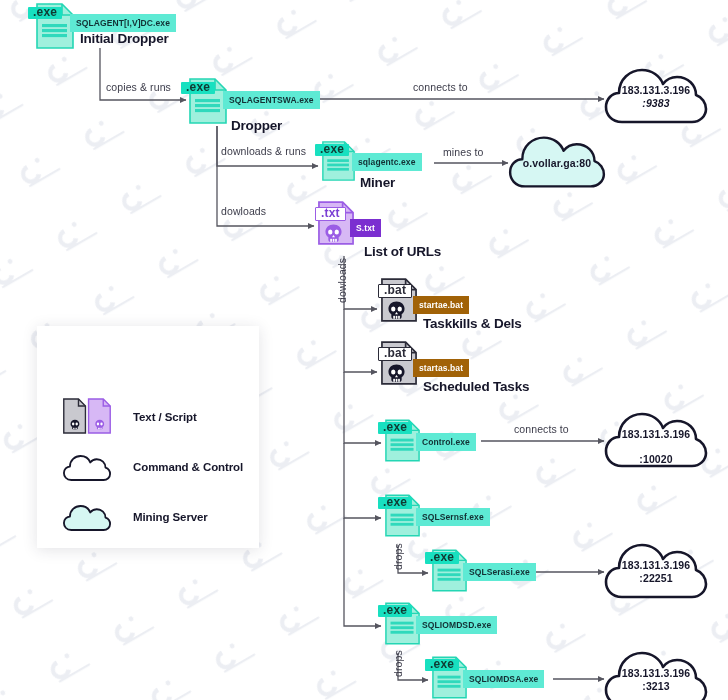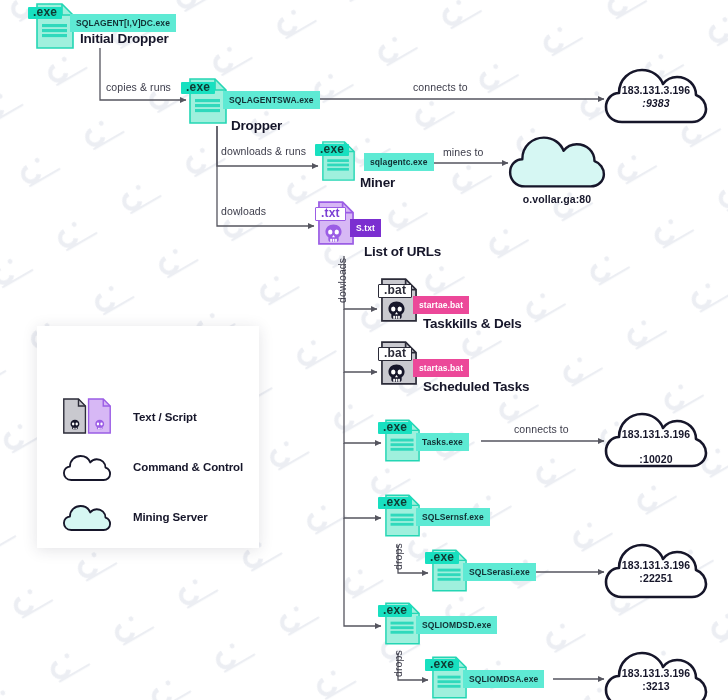--- a/index.html
+++ b/index.html
@@ -37,21 +37,21 @@
   .pill.txt{background:#ffffff;color:#7b3fd4;border:1.5px solid #9b5de5;}
   .pill.bat{background:#ffffff;color:#2b2b38;border:1.5px solid #2b2b38;}
 
   .namebox{
     position:absolute;white-space:nowrap;
     font-size:8.5px;font-weight:bold;line-height:14px;
     padding:2px 6px;letter-spacing:.1px;
   }
   .namebox.teal{background:#5eead4;color:#123034;}
   .namebox.purple{background:#7b2fd0;color:#ffffff;}
-  .namebox.dark{background:#ec4899;color:#ffffff;}
+  .namebox.dark{background:#a16207;color:#ffffff;}
 
   .caption{
     position:absolute;white-space:nowrap;
     font-size:13.5px;font-weight:bold;color:#16162a;letter-spacing:-.2px;
   }
 
   .edgelabel{
     position:absolute;white-space:nowrap;
     font-size:10.5px;color:#3c3c4a;letter-spacing:.1px;
   }
@@ -195,32 +195,32 @@
         <path d="M1 1 H26 L37 12 V45 H1 Z" fill="#9ff0dd" stroke="#24d6b4" stroke-width="1.6"></path>
         <path d="M26 1 V12 H37" fill="none" stroke="#24d6b4" stroke-width="1.6"></path>
         <g fill="#2fd9bc">
           <rect x="6" y="21" width="25" height="3.1"></rect>
           <rect x="6" y="26" width="25" height="3.1"></rect>
           <rect x="6" y="31" width="25" height="3.1"></rect>
         </g>
       </svg>
       <span class="pill exe" style="left:-7px;top:3px;">.exe</span>
     </div>
-    <div class="namebox teal" style="left:30px;top:12px;margin-left:12px;">sqlagentc.exe</div>
+    <div class="namebox teal" style="left:30px;top:12px;">sqlagentc.exe</div>
     <div class="caption" style="left:38px;top:34px;">Miner</div>
   </div>
 
   <div class="edgelabel" style="left:443px;top:146px;">mines to</div>
 
   <div class="cloud" style="left:507px;top:132px;width:100px;height:60px;">
     <svg viewBox="0 0 104 64" xmlns="http://www.w3.org/2000/svg" style="width:100px;height:60px;">
       <path d="M18 58 C7 58 2 50 2 43 C2 35 8 29 15 29 C15 15 26 6 38 6 C48 6 56 12 59 20
                C62 16 67 13 73 13 C84 13 92 21 92 31 C98 33 102 39 102 45 C102 52 96 58 88 58 Z" fill="#d6f7f3" stroke="#16162a" stroke-width="2.6" stroke-linejoin="round"></path>
     </svg>
-    <div class="cloudtext" style="top:25px;margin-top:36px;">o.vollar.ga:80</div>
+    <div class="cloudtext" style="top:25px;">o.vollar.ga:80</div>
   </div>
 
   <div class="edgelabel" style="left:221px;top:205px;">dowloads</div>
 
   <div class="node" style="left:318px;top:201px;">
     <div class="fileicon" style="width:36px;height:44px;">
       <svg class="sheet" viewBox="0 0 38 46" xmlns="http://www.w3.org/2000/svg" style="width:36px;height:44px;">
         <path d="M1 1 H26 L37 12 V45 H1 Z" fill="#d7b8f5" stroke="#9b5de5" stroke-width="1.8"></path>
         <path d="M26 1 V12 H37" fill="none" stroke="#9b5de5" stroke-width="1.8"></path>
       </svg>
@@ -295,21 +295,21 @@
         <path d="M1 1 H26 L37 12 V45 H1 Z" fill="#9ff0dd" stroke="#24d6b4" stroke-width="1.6"></path>
         <path d="M26 1 V12 H37" fill="none" stroke="#24d6b4" stroke-width="1.6"></path>
         <g fill="#2fd9bc">
           <rect x="6" y="21" width="25" height="3.1"></rect>
           <rect x="6" y="26" width="25" height="3.1"></rect>
           <rect x="6" y="31" width="25" height="3.1"></rect>
         </g>
       </svg>
       <span class="pill exe" style="left:-7px;top:3px;">.exe</span>
     </div>
-    <div class="namebox teal" style="left:31px;top:14px;">Tasks.exe</div>
+    <div class="namebox teal" style="left:31px;top:14px;">Control.exe</div>
   </div>
 
   <div class="edgelabel" style="left:514px;top:423px;">connects to</div>
 
   <div class="cloud" style="left:604px;top:408px;width:104px;height:64px;">
     <svg viewBox="0 0 104 64" xmlns="http://www.w3.org/2000/svg">
       <path d="M18 58 C7 58 2 50 2 43 C2 35 8 29 15 29 C15 15 26 6 38 6 C48 6 56 12 59 20
                C62 16 67 13 73 13 C84 13 92 21 92 31 C98 33 102 39 102 45 C102 52 96 58 88 58 Z" fill="#ffffff" stroke="#16162a" stroke-width="2.6" stroke-linejoin="round"></path>
     </svg>
     <div class="cloudtext" style="top:20px;">183.131.3.196</div>

